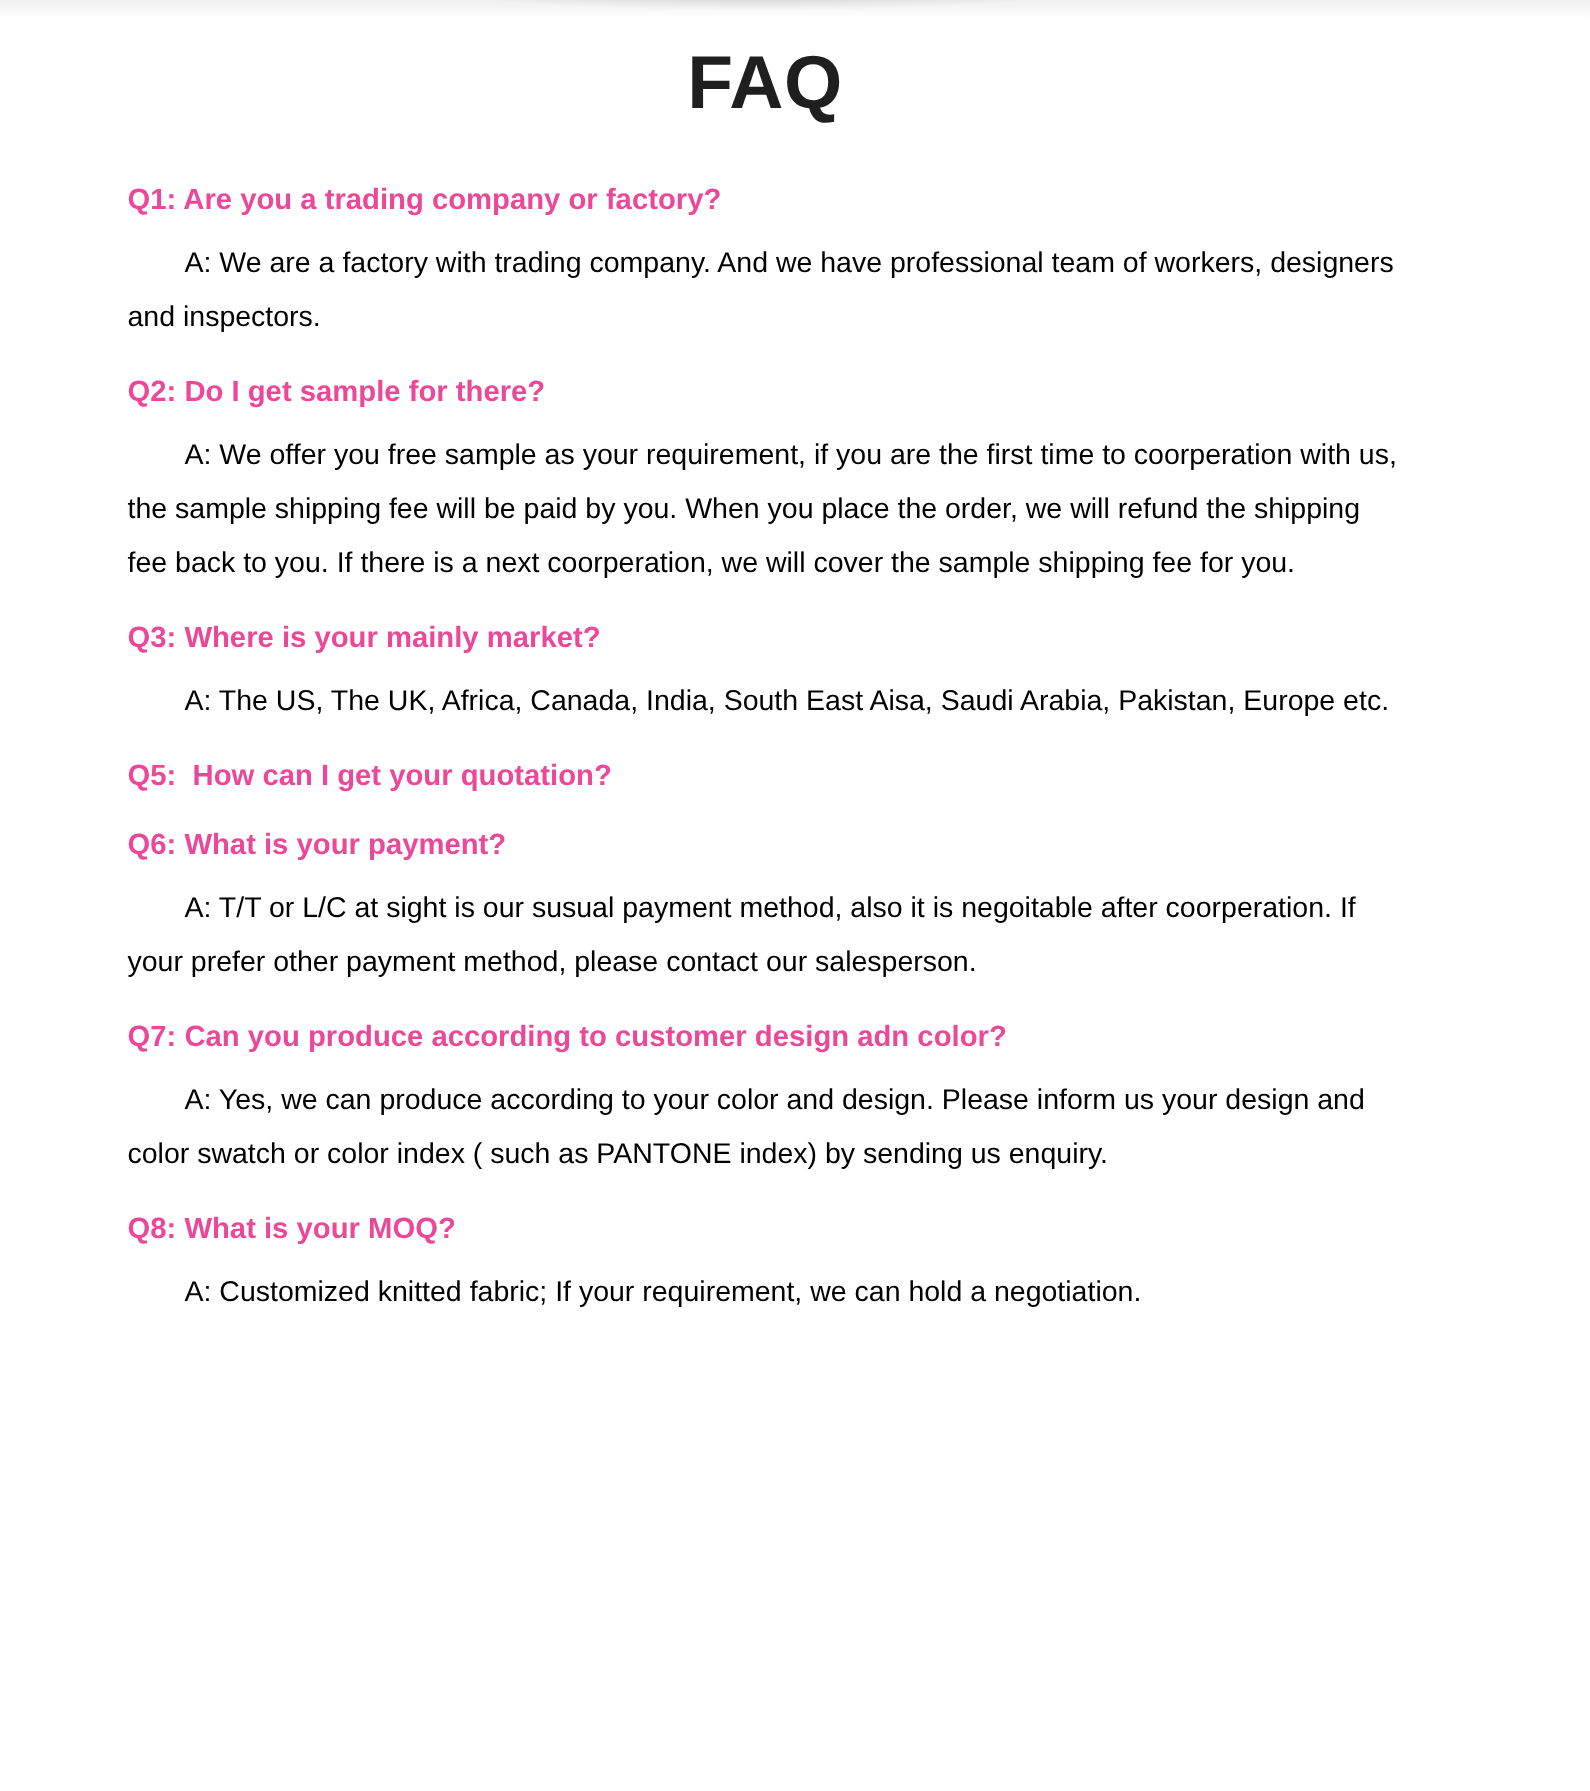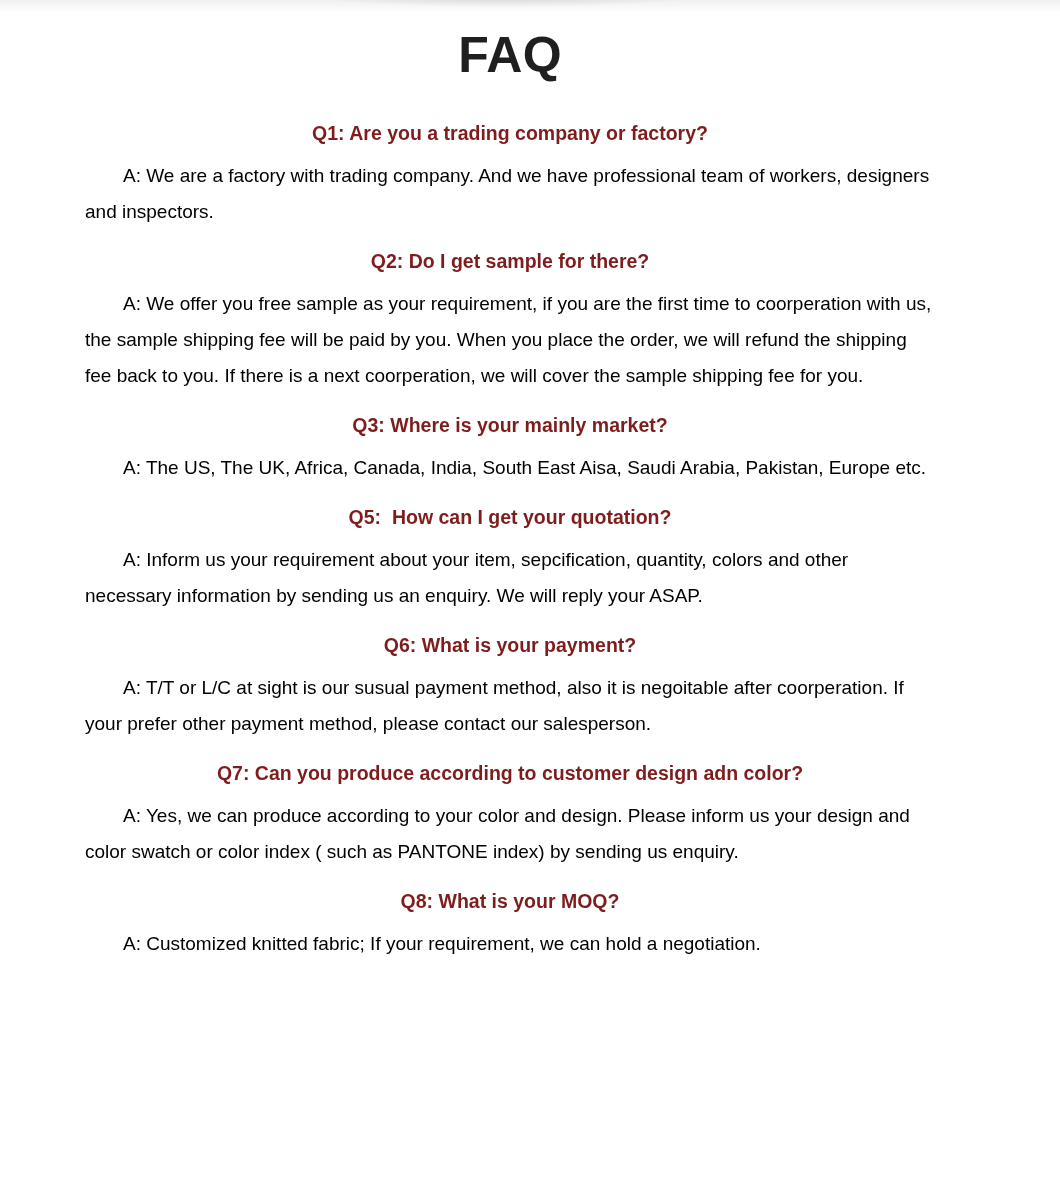--- a/index.html
+++ b/index.html
@@ -41,24 +41,23 @@
     text-align: center;
   }
   .qa-item {
     margin: 0 0 16px 0;
     width: 850px;
   }
   .question {
     font-size: 19.5px;
     font-weight: bold;
     line-height: 30px;
-    color: #7f1d1d;
+    color: #ec4899;
     margin: 0 0 10px 0;
     white-space: pre-wrap;
-    text-align: center;
   }
   .answer {
     font-size: 19px;
     line-height: 36px;
     color: #000000;
     margin: 0;
     text-indent: 38px;
     white-space: pre-wrap;
   }
 </style>
@@ -82,21 +81,20 @@
   </div>
 
   <div class="qa-item">
     <h2 class="question">Q3: Where is your mainly market?</h2>
     <p class="answer">A: The US, The UK, Africa, Canada, India, South East Aisa, Saudi Arabia, Pakistan, Europe etc.</p>
   </div>
 
 
   <div class="qa-item">
     <h2 class="question">Q5:  How can I get your quotation?</h2>
-    <p class="answer">A: Inform us your requirement about your item, sepcification, quantity, colors and other necessary information by sending us an enquiry. We will reply your ASAP.</p>
   </div>
 
   <div class="qa-item">
     <h2 class="question">Q6: What is your payment?</h2>
     <p class="answer">A: T/T or L/C at sight is our susual payment method, also it is negoitable after coorperation. If your prefer other payment method, please contact our salesperson.</p>
   </div>
 
   <div class="qa-item">
     <h2 class="question">Q7: Can you produce according to customer design adn color?</h2>
     <p class="answer">A: Yes, we can produce according to your color and design. Please inform us your design and color swatch or color index ( such as PANTONE index) by sending us enquiry.</p>

